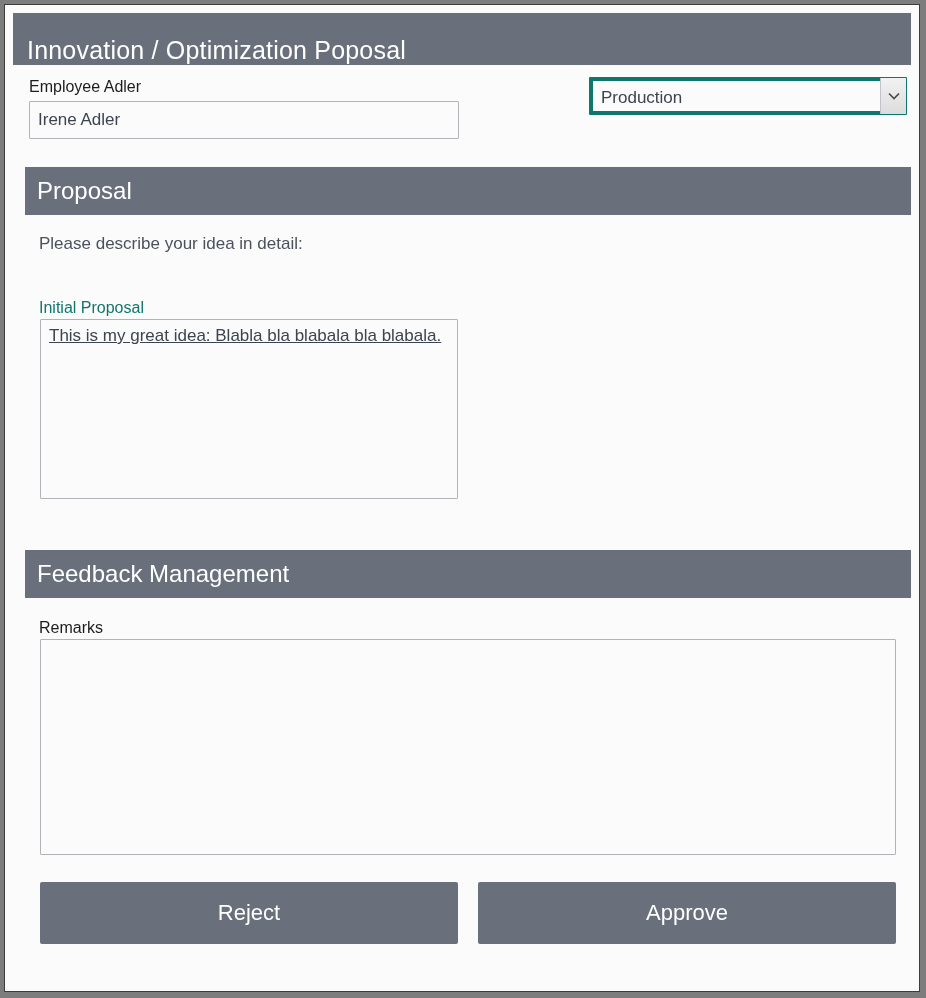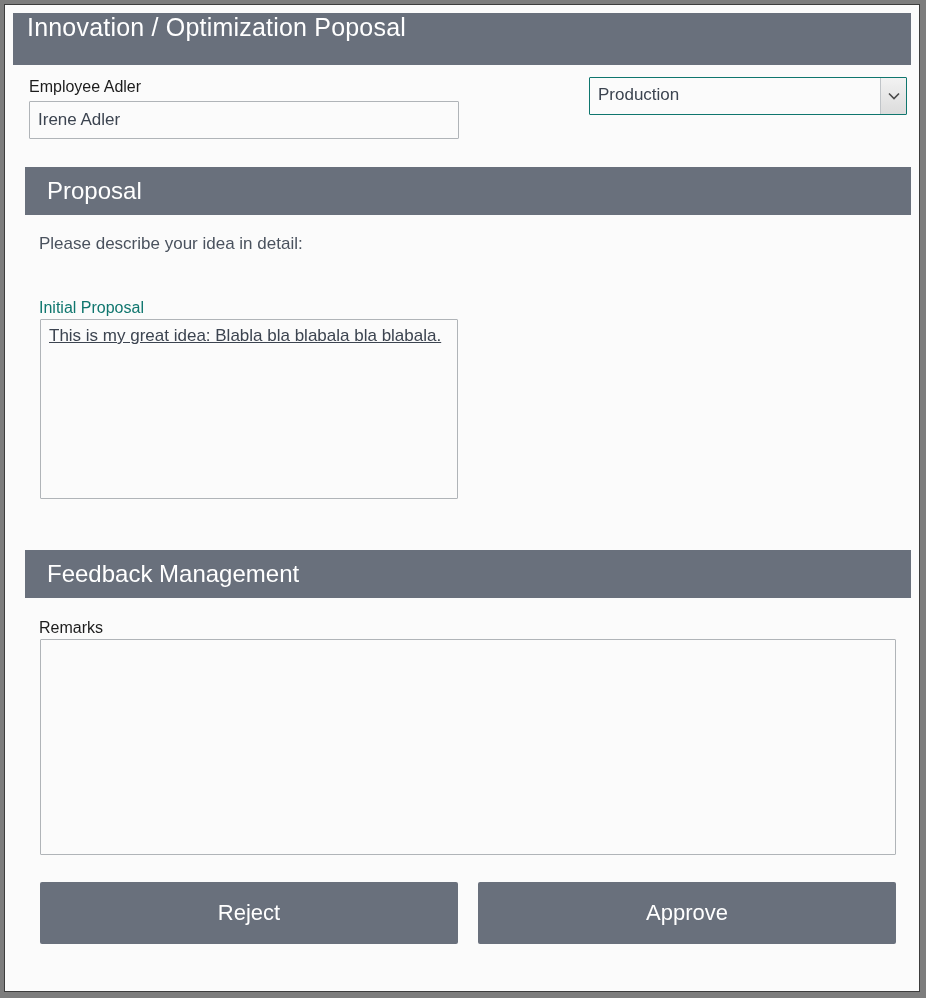--- a/index.html
+++ b/index.html
@@ -26,21 +26,21 @@
   }
   .title-bar {
     position: absolute;
     left: 8px;
     top: 8px;
     width: 898px;
     height: 52px;
     background: #69707c;
     box-sizing: border-box;
     display: flex;
-    align-items: flex-start;
+    align-items: flex-end;
   }
   .title-bar-text {
     color: #ffffff;
     font-size: 25px;
     padding-left: 14px;
     letter-spacing: 0.2px;
   }
   .field-label {
     font-size: 16px;
     color: #1c1c1c;
@@ -83,21 +83,21 @@
   }
   .select-wrap {
     position: relative;
     width: 100%;
     height: 38px;
   }
   .select-box {
     box-sizing: border-box;
     width: 100%;
     height: 38px;
-    border: 1px solid #0f766e;
+    border: 4px solid #0f766e;
     background: #fbfbfb;
     font-size: 17px;
     color: #3c4450;
     padding: 7px 36px 7px 8px;
     border-radius: 1px;
   }
   .select-arrow {
     position: absolute;
     right: 1px;
     top: 1px;
@@ -119,21 +119,20 @@
     height: 48px;
     background: #69707c;
     display: flex;
     align-items: center;
     box-sizing: border-box;
   }
   .section-header-text {
     color: #ffffff;
     font-size: 24px;
     padding-left: 12px;
-    margin-left: 10px;
   }
   #proposal-header { top: 162px; }
   #feedback-header { top: 545px; }
 
   .describe-text {
     position: absolute;
     left: 34px;
     top: 229px;
     font-size: 17px;
     color: #4a525e;

